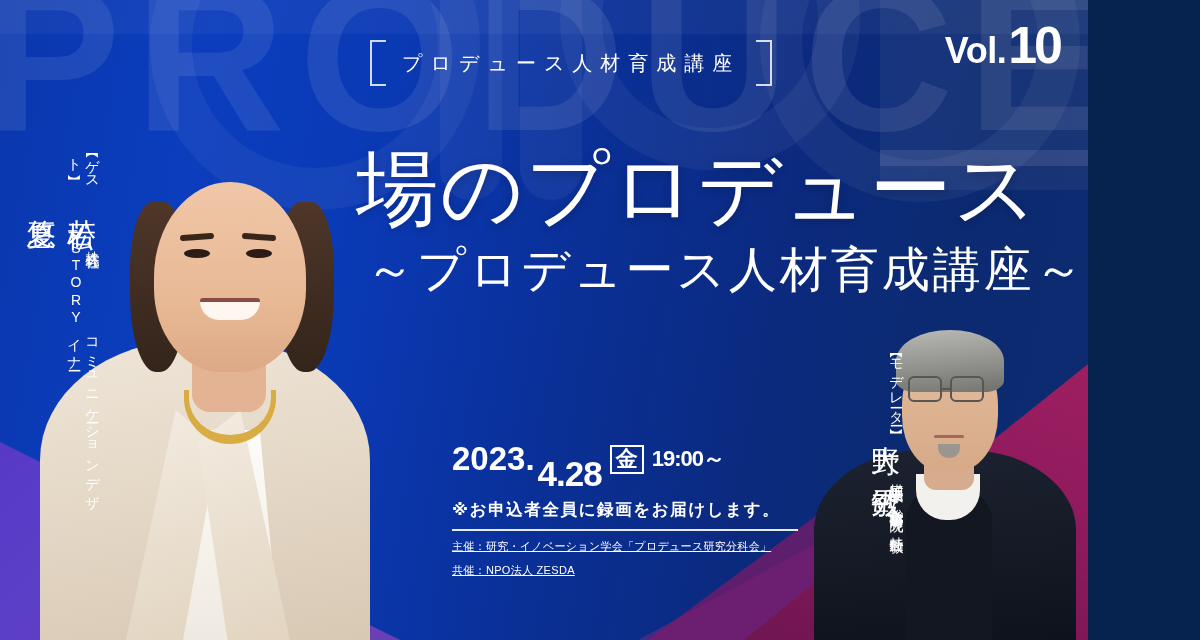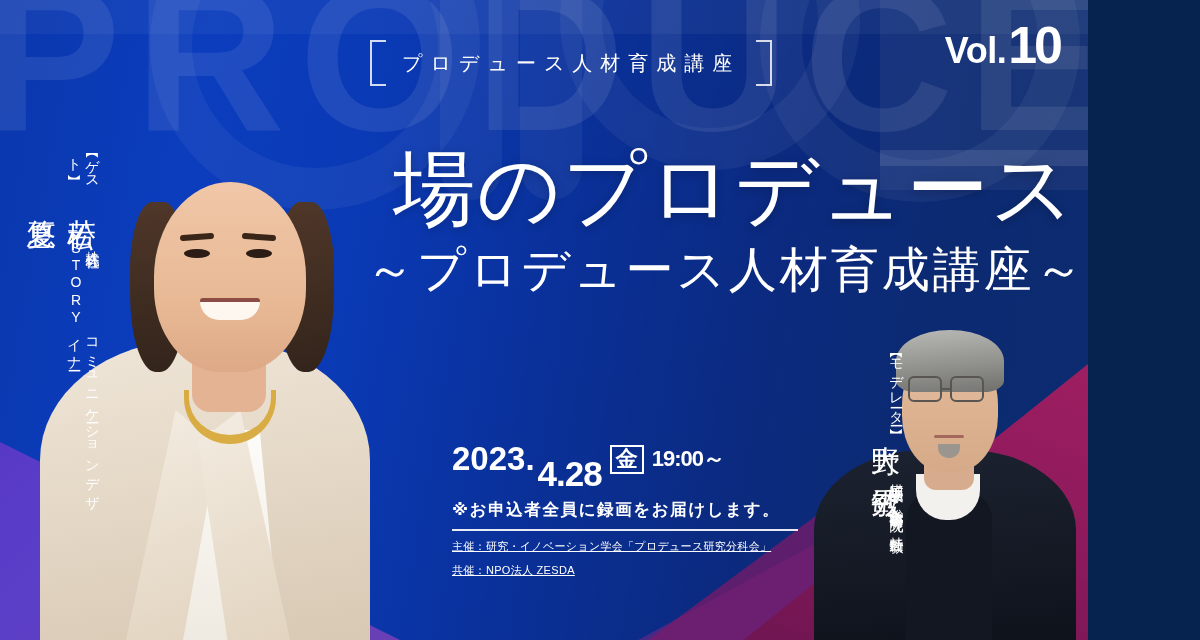--- a/index.html
+++ b/index.html
@@ -373,21 +373,20 @@
     position: absolute;
     left: 356px;
     top: 148px;
     color: #ffffff;
     font-size: 82px;
     line-height: 1;
     letter-spacing: 2px;
     font-weight: 400;
     white-space: nowrap;
     text-shadow: 0 2px 10px rgba(0,0,0,.22);
-    margin-left: 37px;
   }
   .title-sub {
     position: absolute;
     left: 366px;
     top: 246px;
     color: #ffffff;
     font-size: 48px;
     line-height: 1;
     letter-spacing: 3px;
     font-weight: 300;

